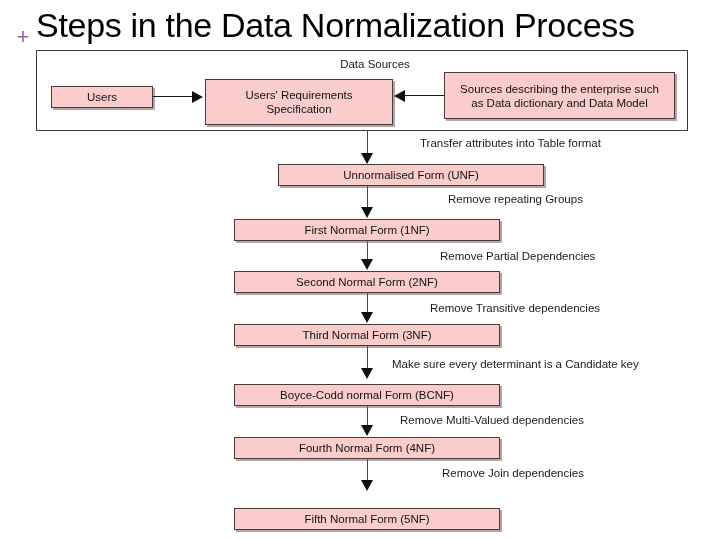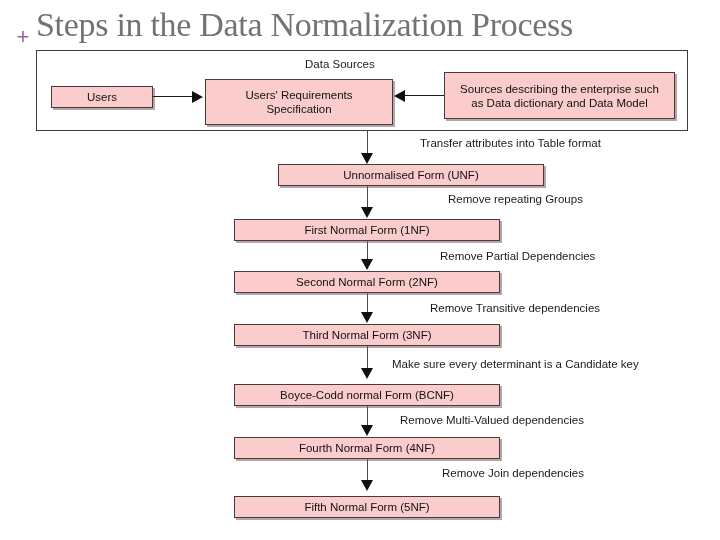--- a/index.html
+++ b/index.html
@@ -30,44 +30,45 @@
     line-height: 22px;
     text-align: center;
     font-family: "Liberation Sans", sans-serif;
   }
   .slide-title {
     position: absolute;
     left: 36px;
     top: 4px;
     width: 676px;
     height: 42px;
-    color: #737373;
+    color: #000000;
     font-size: 34px;
     line-height: 42px;
     letter-spacing: -0.3px;
     white-space: nowrap;
-    font-family: Liberation Serif, serif;
+    font-family: Liberation Sans, sans-serif;
   }
 
   
   .ds-container {
     position: absolute;
     left: 36px;
     top: 50px;
     width: 652px;
     height: 81px;
     border: 1.5px solid #3b3b3b;
     background: transparent;
     box-sizing: border-box;
   }
   .ds-label {
     position: absolute;
     left: 305px;
     top: 58px;
     width: 140px;
+    text-align: center;
     font-size: 11.5px;
     color: #1b1b1b;
     font-family: "Liberation Sans", sans-serif;
   }
 
   
   .pbox {
     position: absolute;
     background: #fbcccc;
     border: 1.3px solid #4a3a3a;
@@ -88,21 +89,21 @@
   .box-urs          { left: 205px; top: 79px;  width: 188px; height: 46px; }
   .box-sources      { left: 444px; top: 72px;  width: 231px; height: 47px; text-align: right; }
 
   .box-step         { left: 234px; width: 266px; height: 22px; }
   .box-unf   { top: 164px; margin-left: 44px; }
   .box-1nf   { top: 219px; }
   .box-2nf   { top: 271px; }
   .box-3nf   { top: 324px; }
   .box-bcnf  { top: 384px; }
   .box-4nf   { top: 437px; }
-  .box-5nf   { top: 496px; }
+  .box-5nf   { top: 508px; }
 
   
   .hline {
     position: absolute;
     height: 0;
     border-top: 1.6px solid #1b1b1b;
   }
   .vline {
     position: absolute;
     width: 0;

